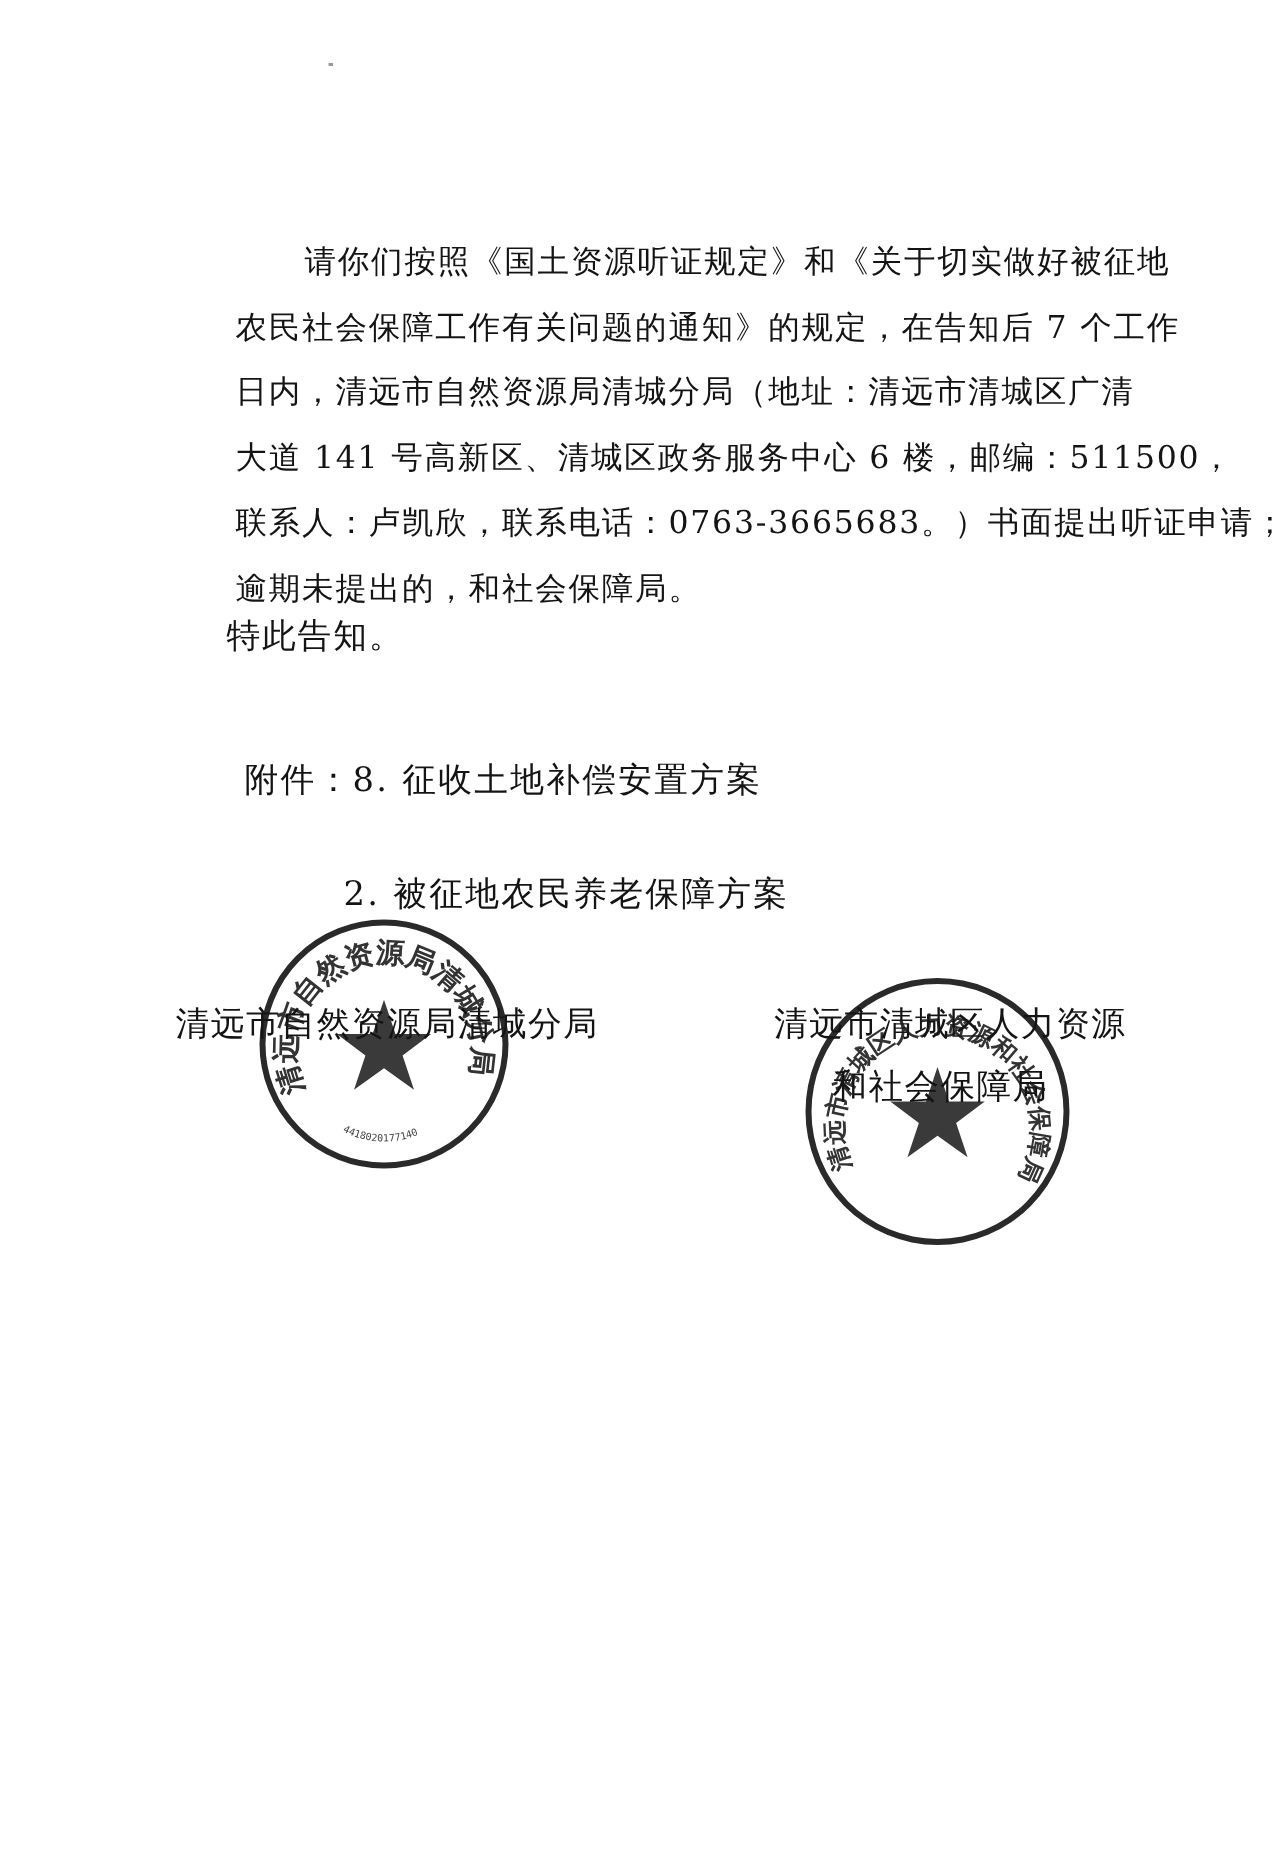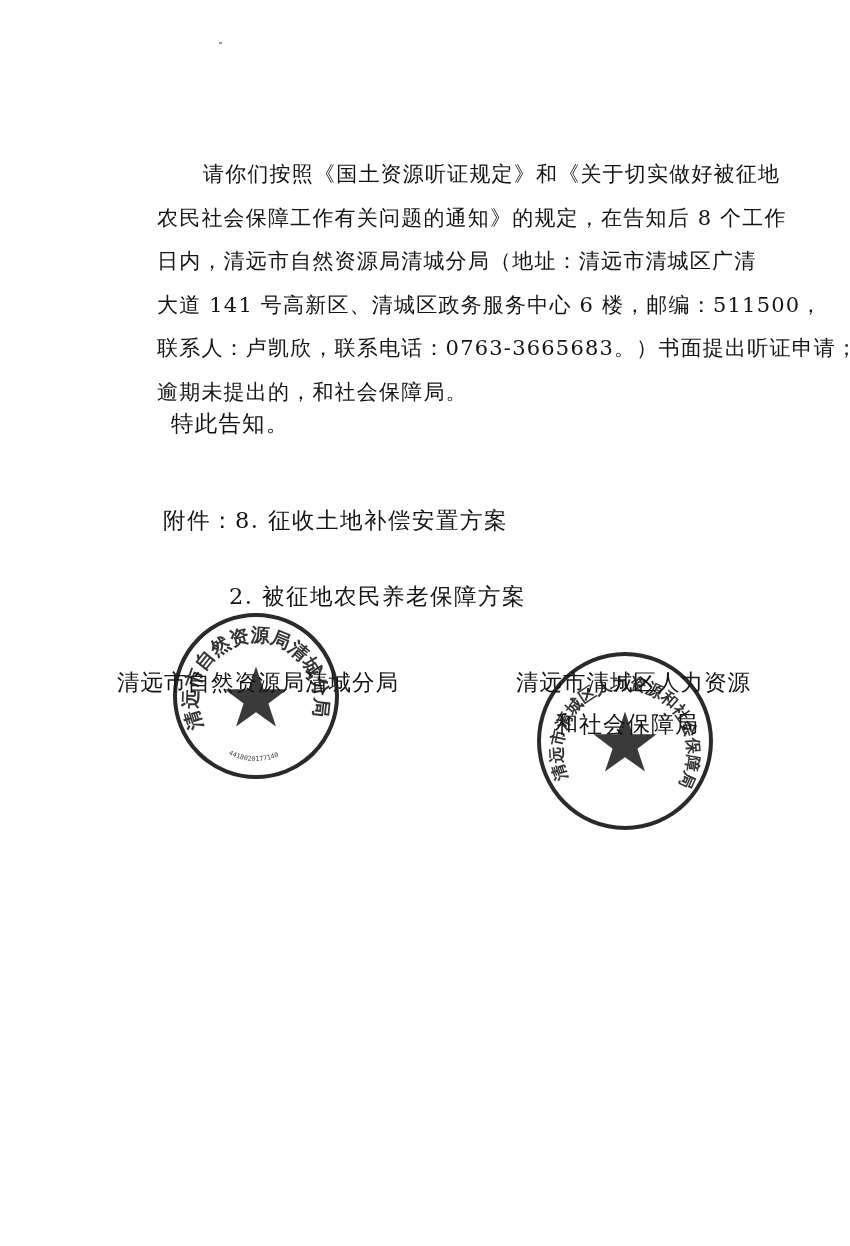--- a/index.html
+++ b/index.html
@@ -5,21 +5,21 @@
   html, body { margin: 0; padding: 0; background: #ffffff; }
   body { width: 850px; height: 1246px; position: relative; overflow: hidden;
          font-family: "DejaVu Serif", "Liberation Serif", serif; color: #141414; }
   .page { position: absolute; left: 0; top: 0; width: 850px; height: 1246px; background: #fff; }
   .speck { position: absolute; left: 219px; top: 42px; width: 3px; height: 2px; background: #9a9a9a; }
   .para { position: absolute; left: 134px; width: 630px; font-size: 21px; line-height: 43.5px;
           letter-spacing: 1.2px; text-align: justify; margin-left: 23px; }
   .para .line { display: block; white-space: nowrap; height: 43.5px; }
   .p1 { top: 153px; }
   .indent { padding-left: 46px; }
-  .closing { position: absolute; left: 171px; top: 408px; font-size: 22.5px; letter-spacing: 1.2px; }
+  .closing { position: absolute; left: 151px; top: 408px; font-size: 22.5px; letter-spacing: 1.2px; }
   .attach { position: absolute; left: 163px; top: 500px; font-size: 22.5px; line-height: 41px; letter-spacing: 1.5px; }
   .attach .item2 { padding-left: 66px; display: block; margin-top: 35px; }
   .sign1 { position: absolute; left: 117px; top: 667px; font-size: 22.5px; letter-spacing: 1px; z-index: 2; }
   .sign2a { position: absolute; left: 516px; top: 667px; font-size: 22.5px; letter-spacing: 1px; z-index: 2; }
   .sign2b { position: absolute; left: 555px; top: 709px; font-size: 23px; letter-spacing: 1px; z-index: 2; text-align: right; }
   .date { position: absolute; left: 326px; top: 815px; font-size: 22.5px; letter-spacing: 1.5px; }
   .seal { position: absolute; border-radius: 50%; border: 4px solid #2a2a2a; box-sizing: border-box; z-index: 1; }
   .seal1 { left: 173px; top: 613px; width: 166px; height: 166px; }
   .seal2 { left: 537px; top: 652px; width: 176px; height: 178px; }
   .seal svg { position: absolute; left: 0; top: 0; width: 100%; height: 100%; overflow: visible; }
@@ -27,21 +27,21 @@
   .seal-code { font-family: "DejaVu Sans Mono", monospace; fill: #444; font-size: 7px; }
 </style>
 </head>
 <body>
 
 <div class="page">
   <div class="speck"></div>
 
   <div class="para p1">
     <span class="line indent">请你们按照《国土资源听证规定》和《关于切实做好被征地</span>
-    <span class="line">农民社会保障工作有关问题的通知》的规定，在告知后 8 个工作</span>
+    <span class="line">农民社会保障工作有关问题的通知》的规定，在告知后 7 个工作</span>
     <span class="line">日内，清远市自然资源局清城分局（地址：清远市清城区广清</span>
     <span class="line">大道 141 号高新区、清城区政务服务中心 6 楼，邮编：511500，</span>
     <span class="line">联系人：卢凯欣，联系电话：0763-3665683。）书面提出听证申请；</span>
     <span class="line">逾期未提出的，和社会保障局。</span>
   </div>
 
   <div class="closing">特此告知。</div>
 
   <div class="attach">
     <span>附件：</span><span>8. 征收土地补偿安置方案</span>

